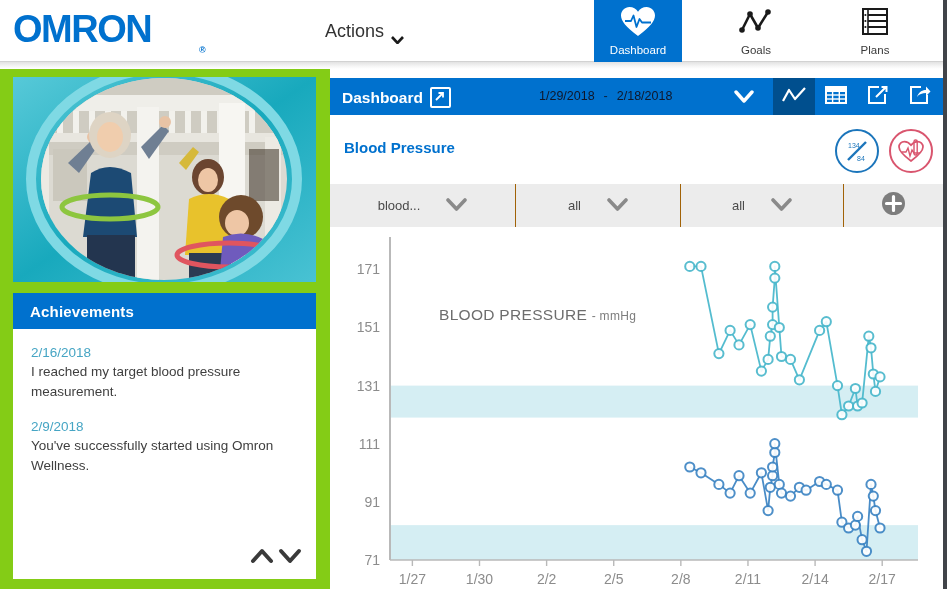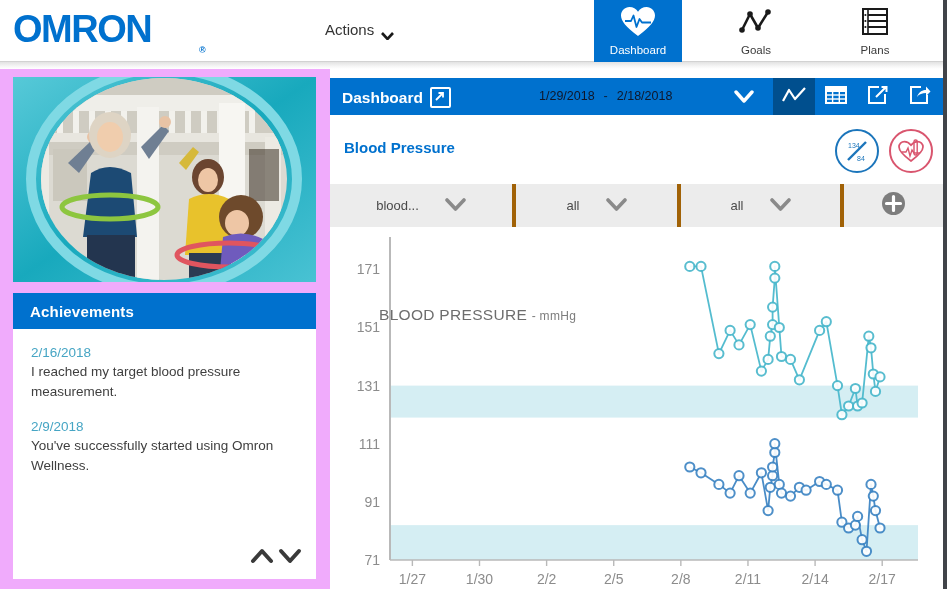--- a/index.html
+++ b/index.html
@@ -35,21 +35,21 @@
   .logo {
     position: absolute; left: 13px; top: 9px;
     width: 195px; height: 42px;
   }
   .logo-reg {
     position: absolute; left: 186px; top: 36px;
     font-size: 9px; color: #0071ce; font-weight: bold;
   }
   .actions {
     position: absolute; left: 325px; top: 21px;
-    font-size: 15px; color: #333333;
+    font-size: 18px; color: #333333;
     display: flex; align-items: center; gap: 7px;
     cursor: pointer;
   }
   .chev {
     display: inline-block;
     width: 13px; height: 8px;
   }
   .navitem {
     position: absolute; top: 0;
     width: 88px; height: 62px;
@@ -65,21 +65,21 @@
   .navitem.active .nlabel { color: #ffffff; }
   .navitem .nlabel { color: #3a3a3a; }
   #nav-dashboard { left: 594px; }
   #nav-goals { left: 712px; }
   #nav-plans { left: 831px; }
 
   
   .leftcol {
     position: absolute; left: 0; top: 69px;
     width: 330px; height: 520px;
-    background: #f0abfc;
+    background: #84cc16;
   }
   .hero {
     position: absolute; left: 13px; top: 8px;
     width: 303px; height: 205px;
     overflow: hidden;
     background: #1eb6c8;
   }
   .hero-photo {
     position: absolute; left: 0; top: 0;
     width: 303px; height: 205px;
@@ -172,40 +172,40 @@
 
   .filterbar {
     position: absolute; left: 0; top: 115px;
     width: 613px; height: 43px;
     background: #ececec;
     display: flex; align-items: stretch;
   }
   .fcell {
     display: flex; align-items: center; justify-content: center;
     gap: 26px; cursor: pointer;
-    border-right: 4px solid #a16207;
+    border-right: 1px solid #a16207;
     font-size: 13px; color: #4a4a4a;
     box-sizing: border-box;
   }
   #fcell-1 { width: 186px; }
   #fcell-2 { width: 165px; }
   #fcell-3 { width: 163px; }
   .fplus {
     flex: 1; display: flex; align-items: center; justify-content: center;
     cursor: pointer;
   }
 
   .chartwrap {
     position: absolute; left: 0; top: 158px;
     width: 613px; height: 400px;
     background: #ffffff;
   }
   .charttitle {
-    position: absolute; left: 49px; top: 79px;
-    font-size: 15.5px; color: #6d6d6d; letter-spacing: .3px;
+    position: absolute; left: 61px; top: 79px;
+    font-size: 15.5px; color: #6d6d6d; letter-spacing: .3px; padding-left: 48px;
   }
   .charttitle .unit { font-size: 12px; color: #7d7d7d; }
   svg.plot { position: absolute; left: 0; top: 0; }
   .rightedge {
     position: absolute; left: 943px; top: 0;
     width: 4px; height: 589px; background: #414449;
   }
 </style>
 </head>
 <body>

